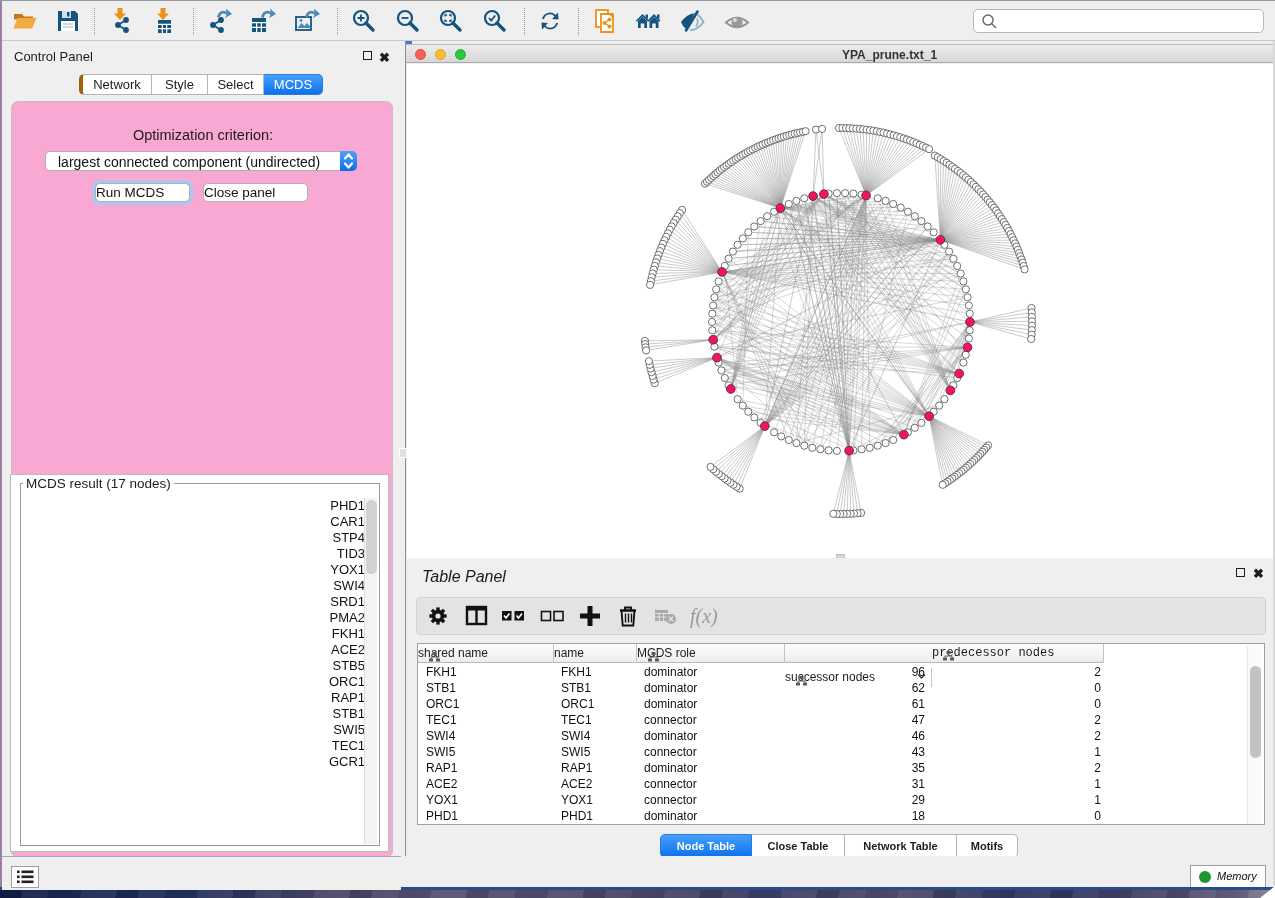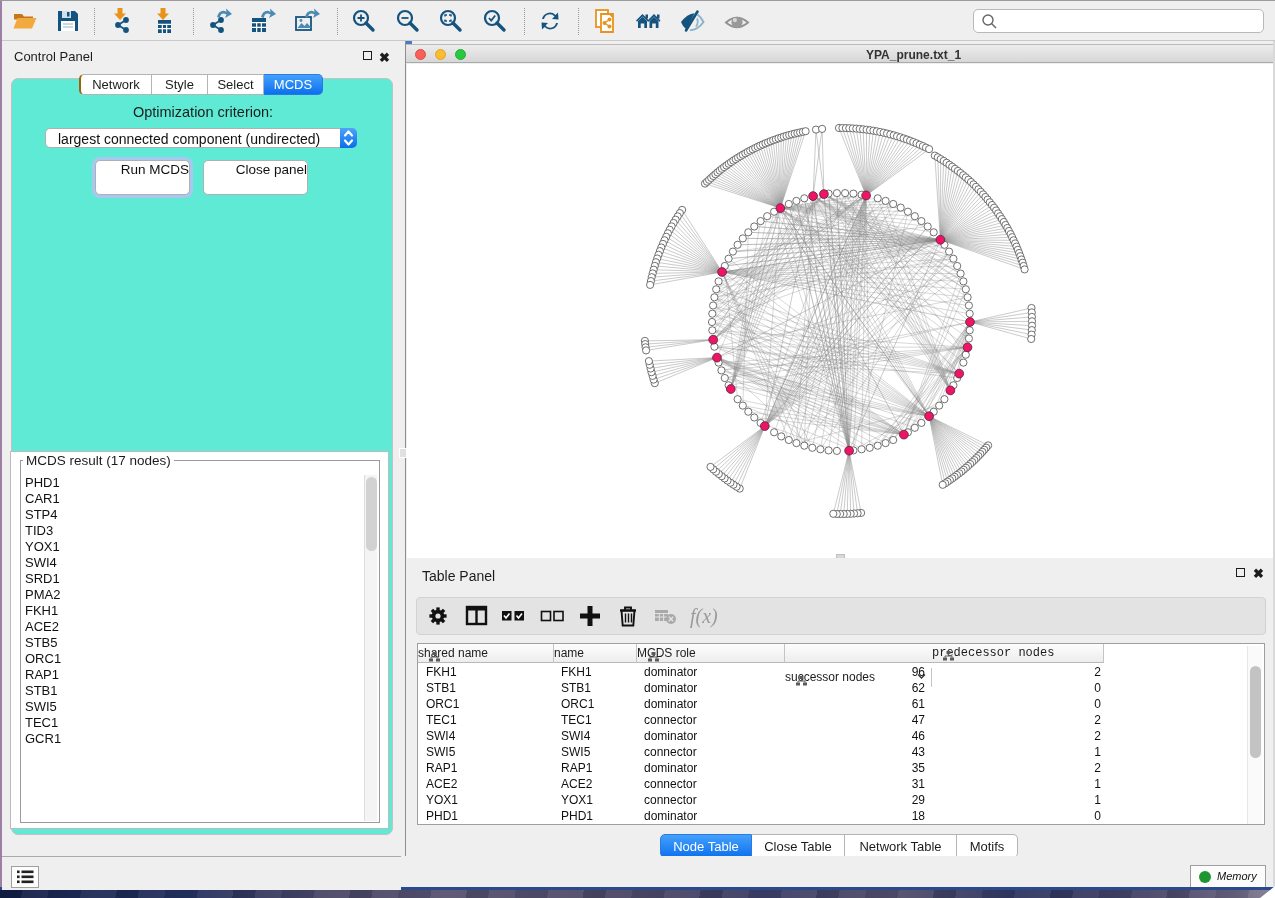--- a/index.html
+++ b/index.html
@@ -9,61 +9,61 @@
 
 #topline { left:0; top:0; width:1275px; height:1px; background:#9a9a9a; }
 #leftline { left:0; top:1px; width:2px; height:889px; background:#9d80a5; }
 #toolbar { left:2px; top:1px; width:1273px; height:40px; background:#efefef; border-bottom:1px solid #c9c9c9; }
 .tsep { position:absolute; top:7px; width:0; height:27px; border-left:1px dotted #9a9a9a; }
 #searchbox { position:absolute; left:971px; top:8px; width:291px; height:24px; background:#fff; border:1px solid #b9b9b9; border-radius:5px; }
 
 #cp { left:2px; top:41px; width:399px; height:849px; background:#efefef; }
 #cp-title { position:absolute; left:12px; top:8px; font-size:13px; color:#1c1c1c; }
 .winbtn { position:absolute; top:9px; color:#1c1c1c; }
-#cp-content { position:absolute; left:9px; top:37px; width:382px; height:757px; background:#5eead4; border:1px solid #c2c2c2; border-radius:7px; }
+#cp-content { position:absolute; left:9px; top:60px; width:382px; height:757px; background:#f9a8d4; border:1px solid #c2c2c2; border-radius:7px; }
 #tabs { position:absolute; left:77px; top:33px; height:21px; display:flex; z-index:5; }
 .tab { height:21px; background:#fff; border:1px solid #b4b4b4; border-left:none; font-size:13px; color:#1c1c1c; display:flex; align-items:center; justify-content:center; }
-.tab.first { border-left:2px solid #a16207; border-radius:5px 0 0 5px; }
+.tab.first { border-left:4px solid #a16207; border-radius:5px 0 0 5px; }
 .tab.sel { background:linear-gradient(#44a0fc,#0c70ee); color:#fff; border-color:#2a7ae0; border-radius:0 5px 5px 0; }
 #optlabel { position:absolute; left:0; top:25px; width:382px; text-align:center; font-size:14.5px; color:#1c1c1c; }
 #dropdown { position:absolute; left:33px; top:49px; width:312px; height:20px; background:#fff; border:1px solid #b0b0b0; border-radius:5px; font-size:14px; color:#111; }
 #dropdown .dtext { position:absolute; left:12px; top:2px; }
 #dropdown .spin { position:absolute; right:-1px; top:-1px; width:17px; height:20px; background:linear-gradient(#4da3fa,#0a6eea); border-radius:0 5px 5px 0; }
-.btn { position:absolute; height:35px; background:#fff; border:1px solid #b0b0b0; border-radius:5px; font-size:13.5px; color:#111; text-align:right; line-height:17px; }
+.btn { position:absolute; height:19px; background:#fff; border:1px solid #b0b0b0; border-radius:5px; font-size:13.5px; color:#111; text-align:left; line-height:17px; }
 #runbtn { left:83px; top:81px; width:95px; box-shadow:0 0 0 3px #a8c8ef; }
 #closebtn { left:191px; top:81px; width:105px; }
 #resultpanel { position:absolute; left:-2px; top:372px; width:379px; height:378px; background:#fff; border:1px solid #bbb; }
-#fieldset { position:absolute; left:9px; top:8px; width:360px; height:363px; border:1px solid #9a9a9a; }
+#fieldset { position:absolute; left:9px; top:8px; width:360px; height:363px; border:1px solid #9a9a9a;text-align:right; }
 #legend { position:absolute; left:2px; top:-8px; background:#fff; padding:0 3px; font-size:13.5px; color:#1c1c1c; }
 #mlist { position:absolute; left:2px; top:14px; width:342px; height:346px; font-size:13px; color:#111; line-height:16px; padding-left:2px; }
 #msb { position:absolute; right:2px; top:14px; width:13px; height:346px; background:#f4f4f4; border-left:1px solid #ddd; }
 #msb .thumb { position:absolute; left:1px; top:2px; width:11px; height:74px; background:#d2d2d2; border-radius:6px; }
 #cp-bottom { z-index:4; position:absolute; left:0px; top:815px; width:399px; height:34px; background:#efefef; border-top:1px solid #a9a9a9; }
 #listbtn { position:absolute; left:9px; top:9px; width:28px; height:22px; background:#fdfdfd; border:1px solid #9f9f9f; }
 
 #vsplit { left:401px; top:41px; width:5px; height:815px; background:#efefef; }
 #vline { left:405px; top:41px; width:1px; height:815px; background:#8e8e8e; }
 #grip1 { left:399px; top:448px; width:8px; height:10px; background:#e0e0e0; border:1px solid #fff; }
 #netwin { left:406px; top:41px; width:869px; height:517px; }
 #nettitle { position:absolute; left:0; top:3px; width:869px; height:19px; background:linear-gradient(#ececec,#d7d7d7); border-bottom:1px solid #aaa; border-top:1px solid #bbb; }
-#nettitle .t { position:absolute; left:460px; top:3px; font-size:12px; font-weight:bold; color:#333; }
+#nettitle .t { position:absolute; left:436px; top:3px; font-size:12px; font-weight:bold; color:#333; }
 .tl { position:absolute; top:4px; width:11px; height:11px; border-radius:50%; }
 #netcanvas { position:absolute; left:1px; top:23px; width:867px; height:494px; background:#fff; }
 
 #tp { left:406px; top:558px; width:869px; height:298px; background:#efefef; }
-#tp-title { position:absolute; left:16px; top:10px; font-size:14px; color:#1c1c1c; }
+#tp-title { position:absolute; left:16px; top:10px; font-size:16px; color:#1c1c1c;font-style:italic; }
 #tp-toolbar { position:absolute; left:10px; top:39px; width:850px; height:38px; background:#e3e3e3; border:1px solid #d2d2d2; border-radius:4px; }
 #tbl { position:absolute; left:11px; top:85px; width:848px; height:182px; background:#fff; border:1px solid #9f9f9f; }
 #thead { position:absolute; left:0; top:0; width:685px; height:19px; background:linear-gradient(#fdfdfd,#ededed); border-bottom:1px solid #b9b9b9; font-size:12px; color:#1c1c1c; }
 .hcell { position:absolute; top:0; height:19px; border-right:1px solid #c4c4c4; text-align:left; line-height:18px; }
 .r { position:absolute; height:16px; line-height:16px; white-space:pre; font-size:12px; color:#111; }
 #tsb { position:absolute; right:2px; top:2px; width:15px; height:178px; background:#fafafa; border-left:1px solid #e7e7e7; }
 #tsb .thumb { position:absolute; left:1.5px; top:20px; width:11px; height:92px; background:#c3c3c3; border-radius:6px; }
 #btabs { position:absolute; left:254px; top:276px; height:20px; display:flex; }
-.btab { height:24px; background:#fff; border:1px solid #b4b4b4; border-left:none; font-size:13px; color:#1c1c1c; display:flex; align-items:center; justify-content:center; }
+.btab { height:24px; background:#fff; border:1px solid #b4b4b4; border-left:none; font-size:11px; color:#1c1c1c; display:flex; align-items:center; justify-content:center;font-weight:bold; }
 .btab.sel { background:linear-gradient(#45a1fc,#0d71ee); color:#fff; border-color:#2a7ae0; border-radius:5px 0 0 5px; border-left:1px solid #2a7ae0; }
 .btab.last { border-radius:0 5px 5px 0; }
 
 #statusbar { left:2px; top:856px; width:1273px; height:34px; background:#efefef; }
 #membtn { position:absolute; left:1188px; top:9px; width:76px; height:23px; background:#fcfcfc; border:1px solid #9f9f9f; font-size:11px; color:#111;font-style:italic; }
 #blueline { left:0; top:887px; width:1275px; height:3px; background:#2b4a8e; }
 #wallpaper { left:0; top:890px; width:1275px; height:8px; background:linear-gradient(90deg,#111d45 0%,#1c2a55 8%,#23305e 15%,#4a4766 25%,#5a5570 35%,#4e4a66 50%,#3c3f66 60%,#54506b 70%,#2e3660 80%,#474566 90%,#6e6880 97%,#8a8797 100%); }
 #cornerwedge { left:1260px; top:886px; width:15px; height:12px; background:#fff; clip-path:polygon(100% 0, 0 100%, 100% 100%); z-index:9; }
 #wp2 { left:0; top:890px; width:1275px; height:8px; background:repeating-linear-gradient(100deg,rgba(10,16,40,0.18) 0 22px,rgba(110,105,135,0.15) 22px 48px,rgba(30,35,70,0.16) 48px 80px,rgba(140,135,160,0.12) 80px 115px); }
 </style>

